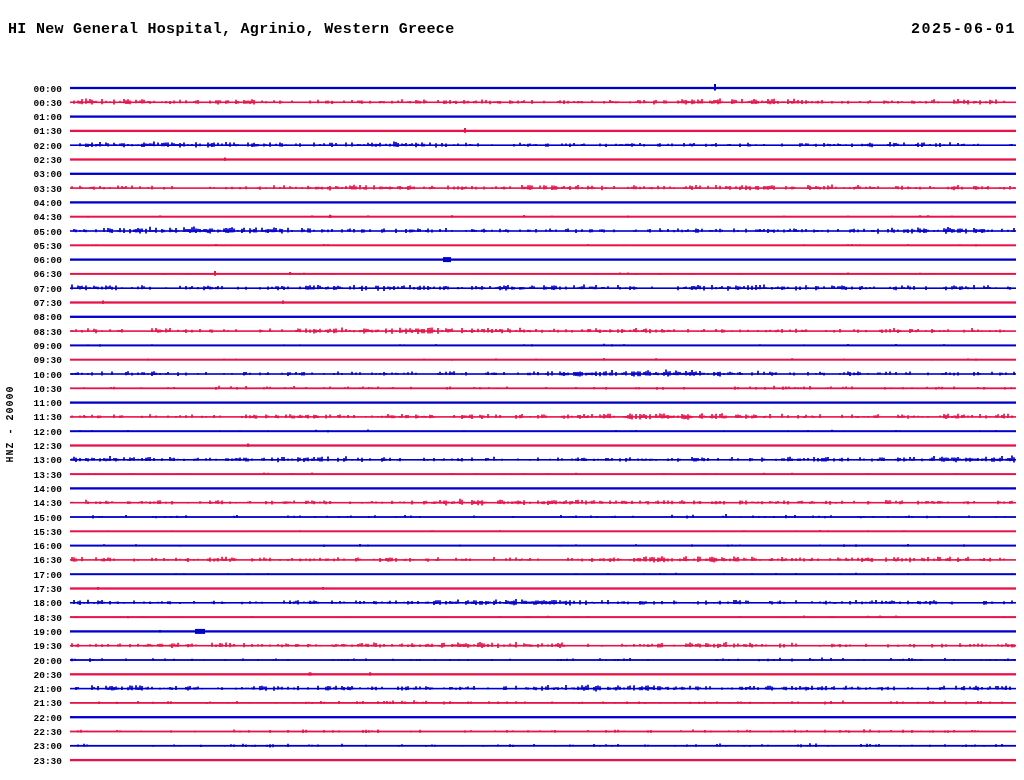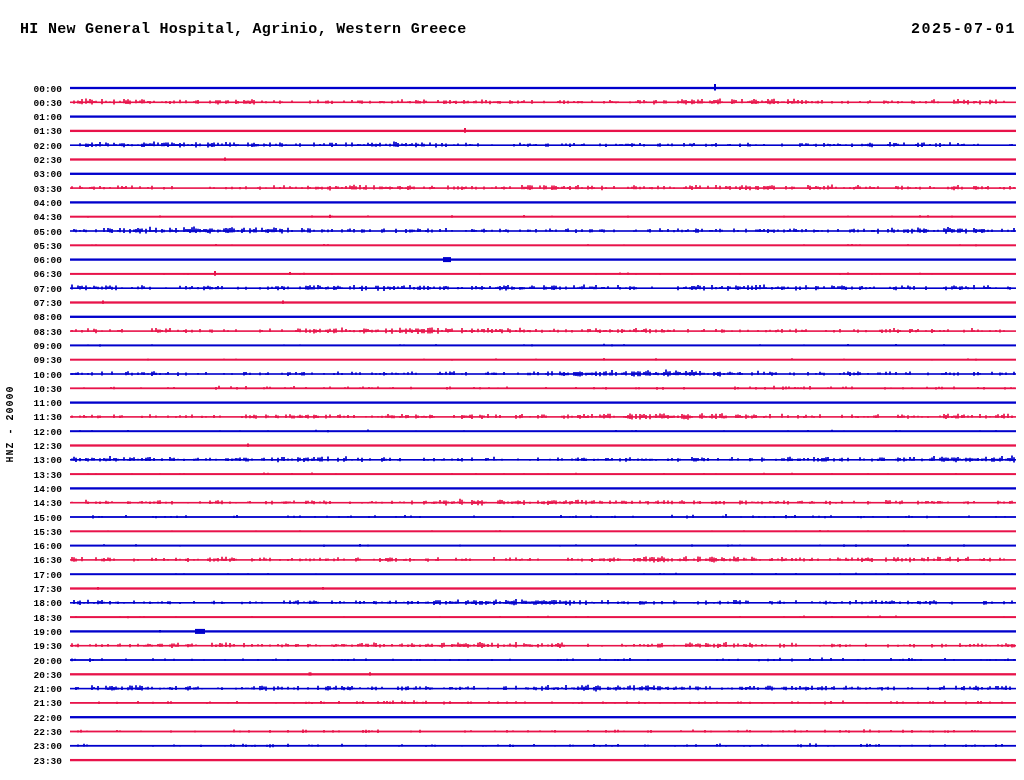--- a/index.html
+++ b/index.html
@@ -4,21 +4,21 @@
 <style>
   html,body{margin:0;padding:0;background:#ffffff;}
   .page{
     position:relative;
     width:1024px;height:780px;
     background:#ffffff;
     font-family:"Liberation Mono","DejaVu Sans Mono",monospace;
     overflow:hidden;
   }
   .title-line{
-    position:absolute;left:20px;top:21px;right:8px;height:18px;
+    position:absolute;left:8px;top:21px;right:8px;height:18px;
     color:#000;
   }
   .page-title{
     position:absolute;left:0;top:0;
     font-size:15px;font-weight:bold;letter-spacing:0.3px;white-space:nowrap;
   }
   .date-label{
     position:absolute;right:0;top:0;
     font-size:15px;font-weight:bold;letter-spacing:1.5px;white-space:nowrap;
   }
@@ -36,21 +36,21 @@
     font-family:"Liberation Mono","DejaVu Sans Mono",monospace;
     font-size:9.5px;font-weight:bold;fill:#000;
   }
 </style>
 </head>
 <body>
 
 <div class="page">
   <div class="title-line">
     <span class="page-title">HI New General Hospital, Agrinio, Western Greece</span>
-    <span class="date-label">2025-07-01</span>
+    <span class="date-label">2025-06-01</span>
   </div>
   <div class="ylabel">HNZ - 20000</div>
   <svg class="heli" id="heli" width="1024" height="780" viewBox="0 0 1024 780">
       <g>
         <text x="62" y="91.5" text-anchor="end">00:00</text>
         <rect x="70" y="86.85" width="946" height="2.3" fill="#0000CC"></rect>
         <path d="M715 84.0V90.4" stroke="#0000CC" stroke-width="2" fill="none"></path>
       </g>
       <g>
         <text x="62" y="105.8" text-anchor="end">00:30</text>

